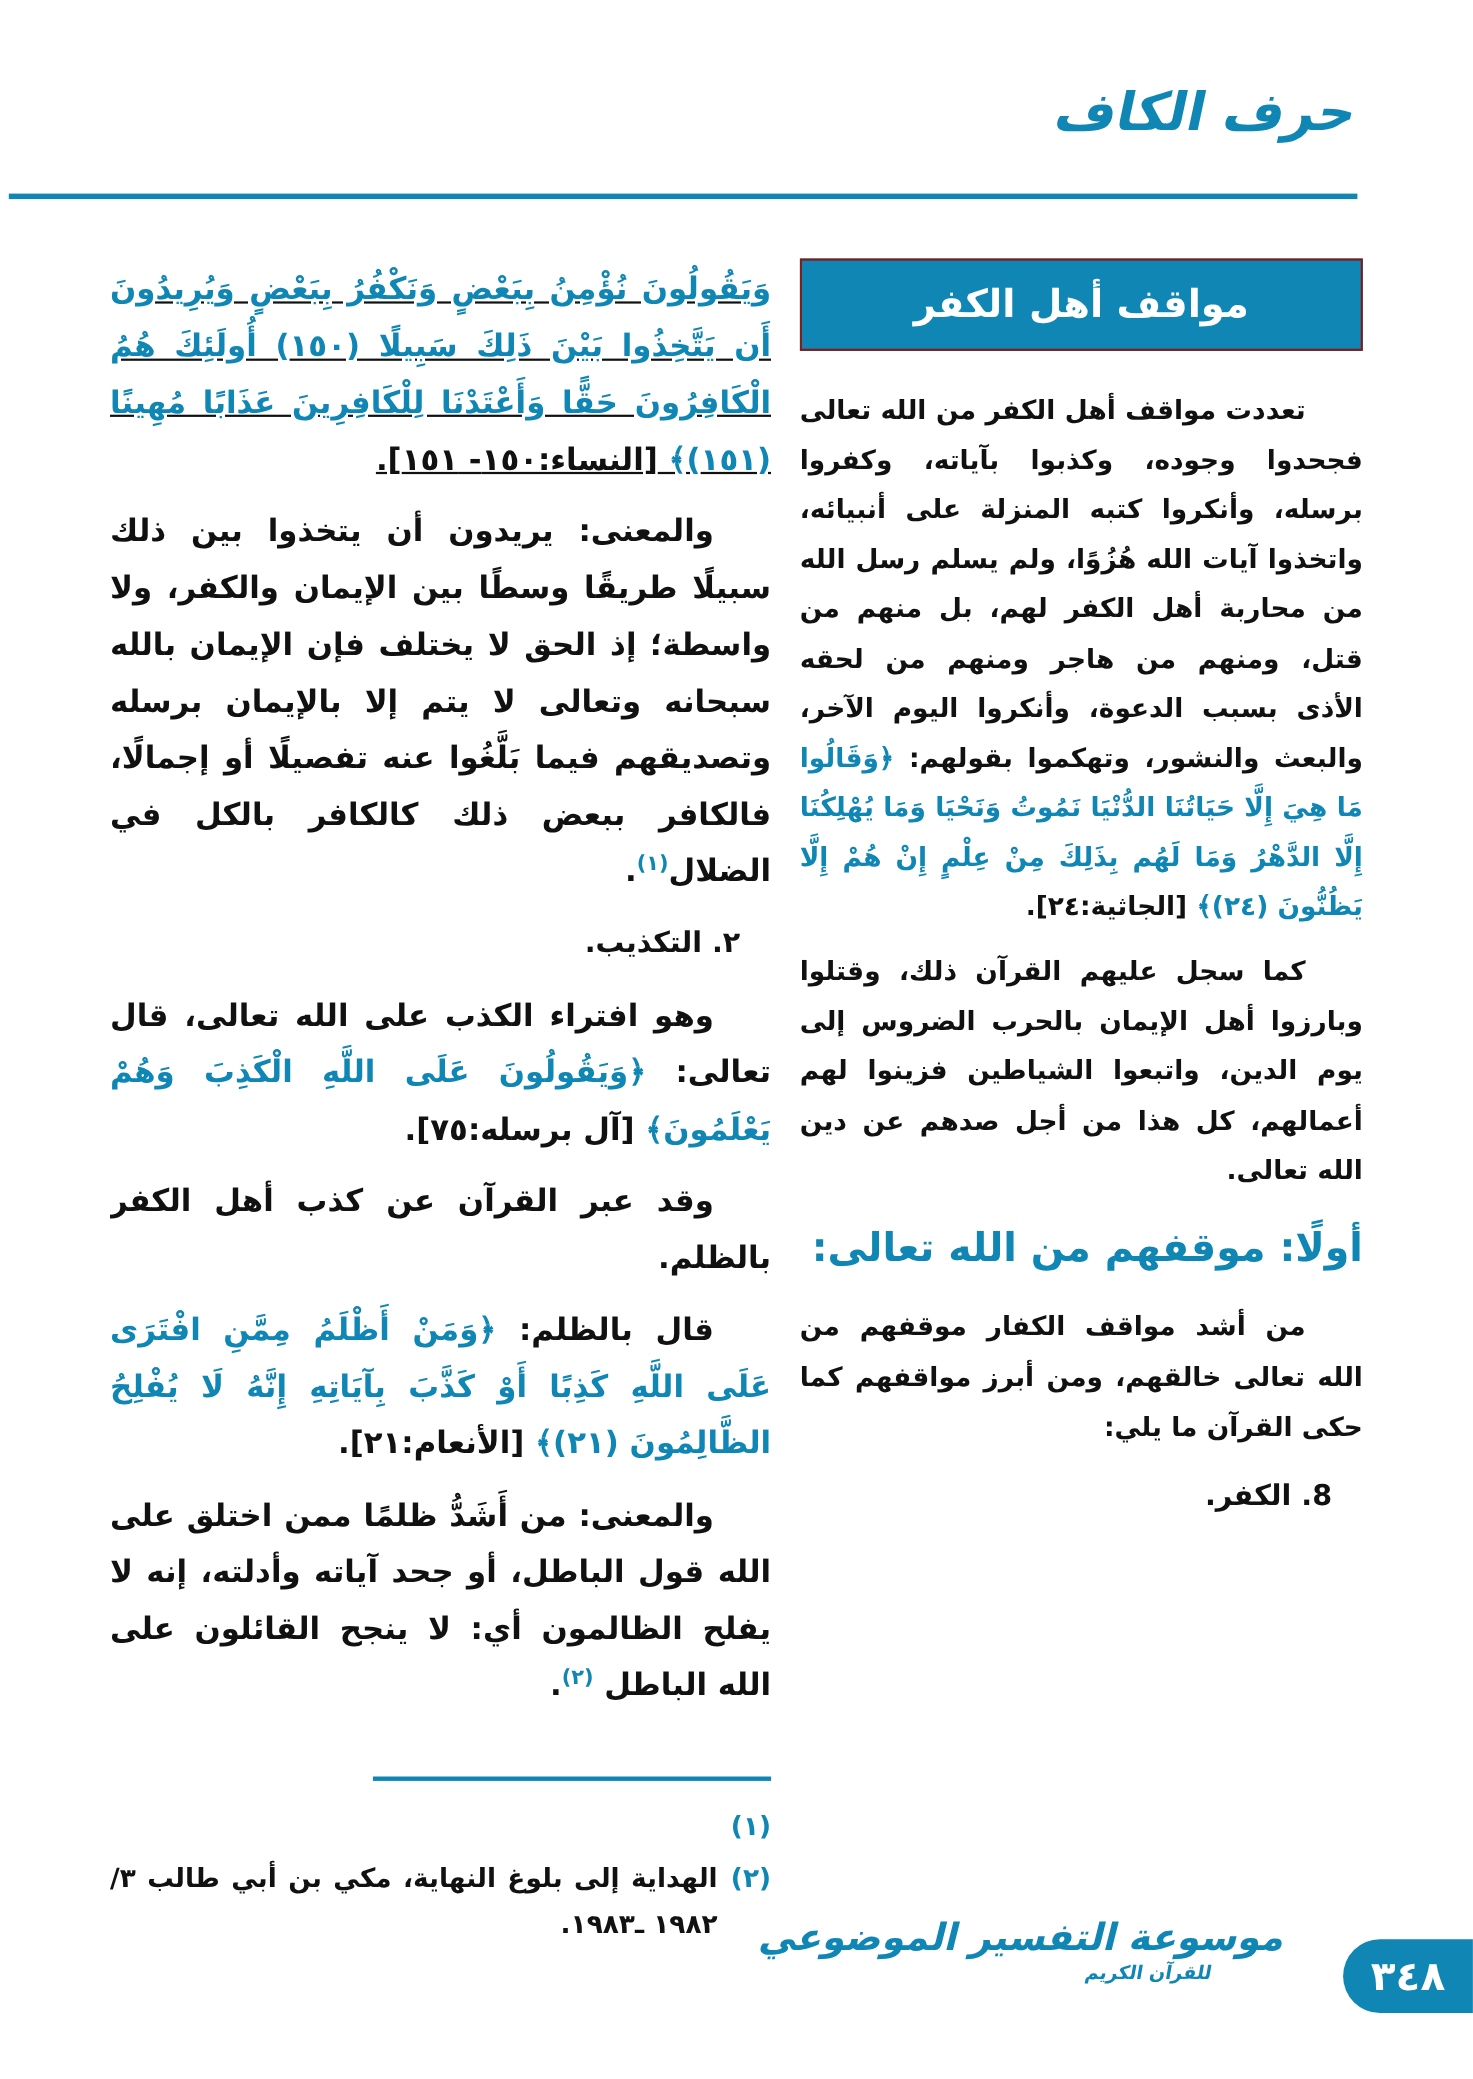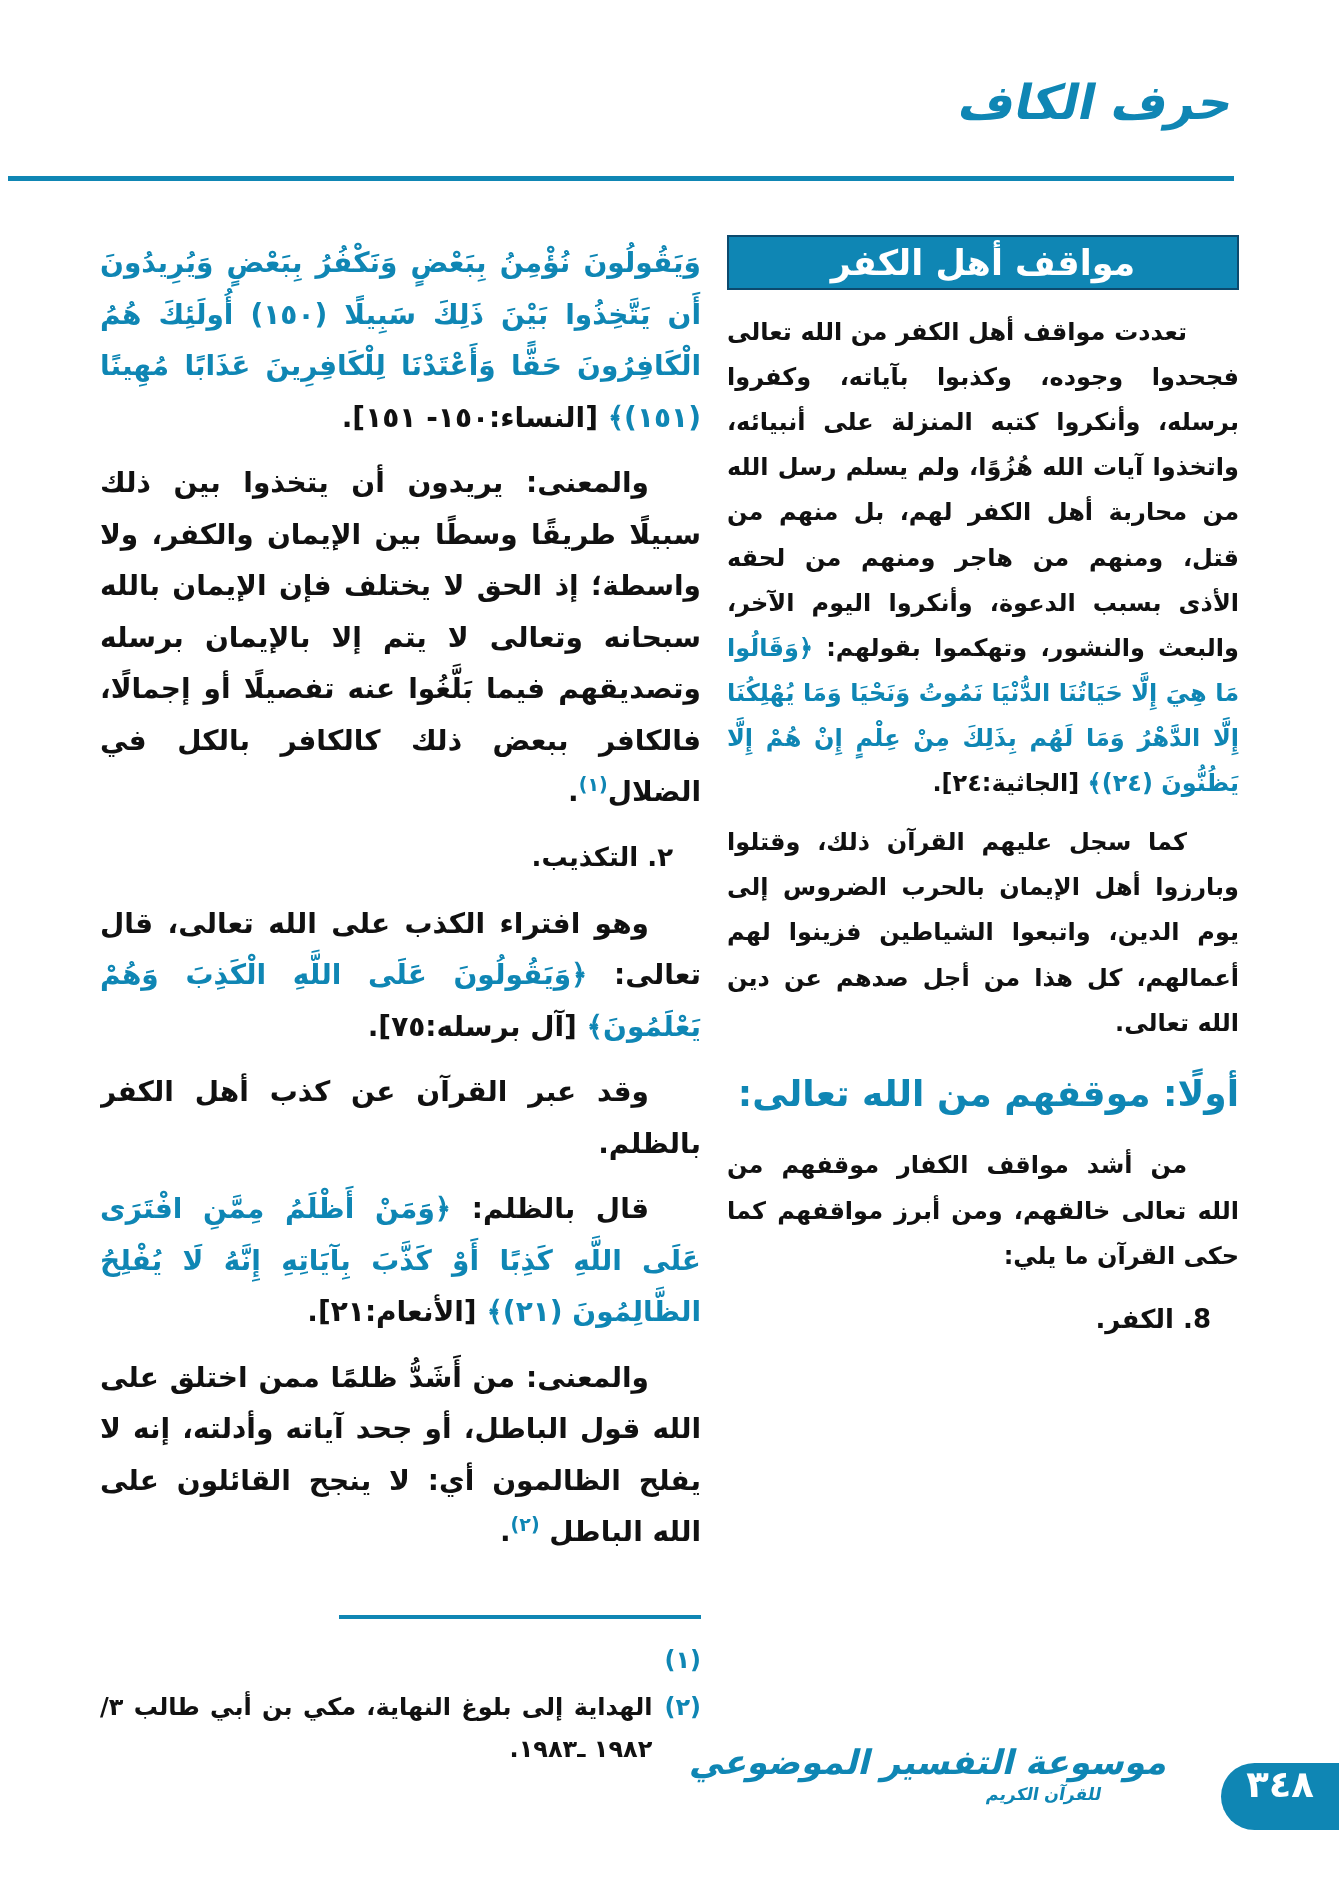--- a/index.html
+++ b/index.html
@@ -21,31 +21,31 @@
   }
   .columns {
     position: absolute; top: 233px; right: 100px; left: 100px;
     display: flex; gap: 26px; align-items: flex-start;
   }
   .col-right { flex: none; width: 512px; height: 1490px; overflow: hidden; }
   .col-left  { flex: 1; position: relative; height: 1600px; }
   .col-left-text { max-height: 1365px; overflow: hidden; }
 
   .section-box {
-    height: 55px; background: var(--accent); border: 2px solid #0c4a6e;
+    height: 84px; background: var(--accent); border: 2px solid #7f1d1d;
     display: flex; align-items: center; justify-content: center;
-    margin: 2px 0 20px 0;
+    margin: 2px 0 32px 0;
   }
   .section-box span { color: #ffffff; font-size: 35px; font-weight: bold; }
 
   .blk { margin: 0 0 14px 0; text-align: justify; font-weight: bold;
          font-size: 24px; line-height: 1.88; }
   .col-left-text .blk { font-size: 28px; line-height: 1.84; }
   .blk.para { text-indent: 52px; }
-  .blk.verse { margin-top: 4px; }
+  .blk.verse { margin-top: 4px; text-decoration: underline; }
   .blk.heading { color: var(--accent); font-size: 36px; margin: 14px 0 16px 0; text-indent: 0; }
   .blk.subheading { font-size: 26px; margin: 16px 0 16px 0; text-indent: 28px; }
   .seg-plain { color: var(--ink); }
   .seg-quran { color: var(--accent); }
   .seg-marker { color: var(--accent); font-size: 19px; vertical-align: 10px; }
 
   .footnotes { position: absolute; top: 1382px; right: 0; left: 0; background: #ffffff; }
   .fn-sep { width: 362px; height: 4px; background: var(--accent); margin: 0 0 20px 0; }
   .footnote { display: flex; gap: 12px; font-size: 24px; font-weight: bold;
               line-height: 1.78; text-align: justify; margin-bottom: 4px; }
@@ -55,21 +55,21 @@
   .footer-logo {
     position: absolute; top: 1742px; right: 170px; width: 250px;
     text-align: center; color: var(--accent); font-weight: bold;
   }
   .footer-logo .logo-l1 { font-size: 34px; transform: skewX(-14deg); white-space: nowrap; }
   .footer-logo .logo-l2 { font-size: 17px; margin-top: 2px; transform: skewX(-10deg); }
 
   .page-badge {
     position: absolute; top: 1763px; right: 0; width: 118px; height: 67px;
     background: var(--accent); border-radius: 36px 0 0 36px;
-    display: flex; justify-content: center;
+    display: flex; align-items: center; justify-content: center;
     color: #ffffff; font-size: 37px; font-weight: bold;
   }
 </style>
 </head>
 <body>
 
 <div class="page">
 
   <div class="header-title">حرف الكاف</div>
   <div class="header-rule"></div>

